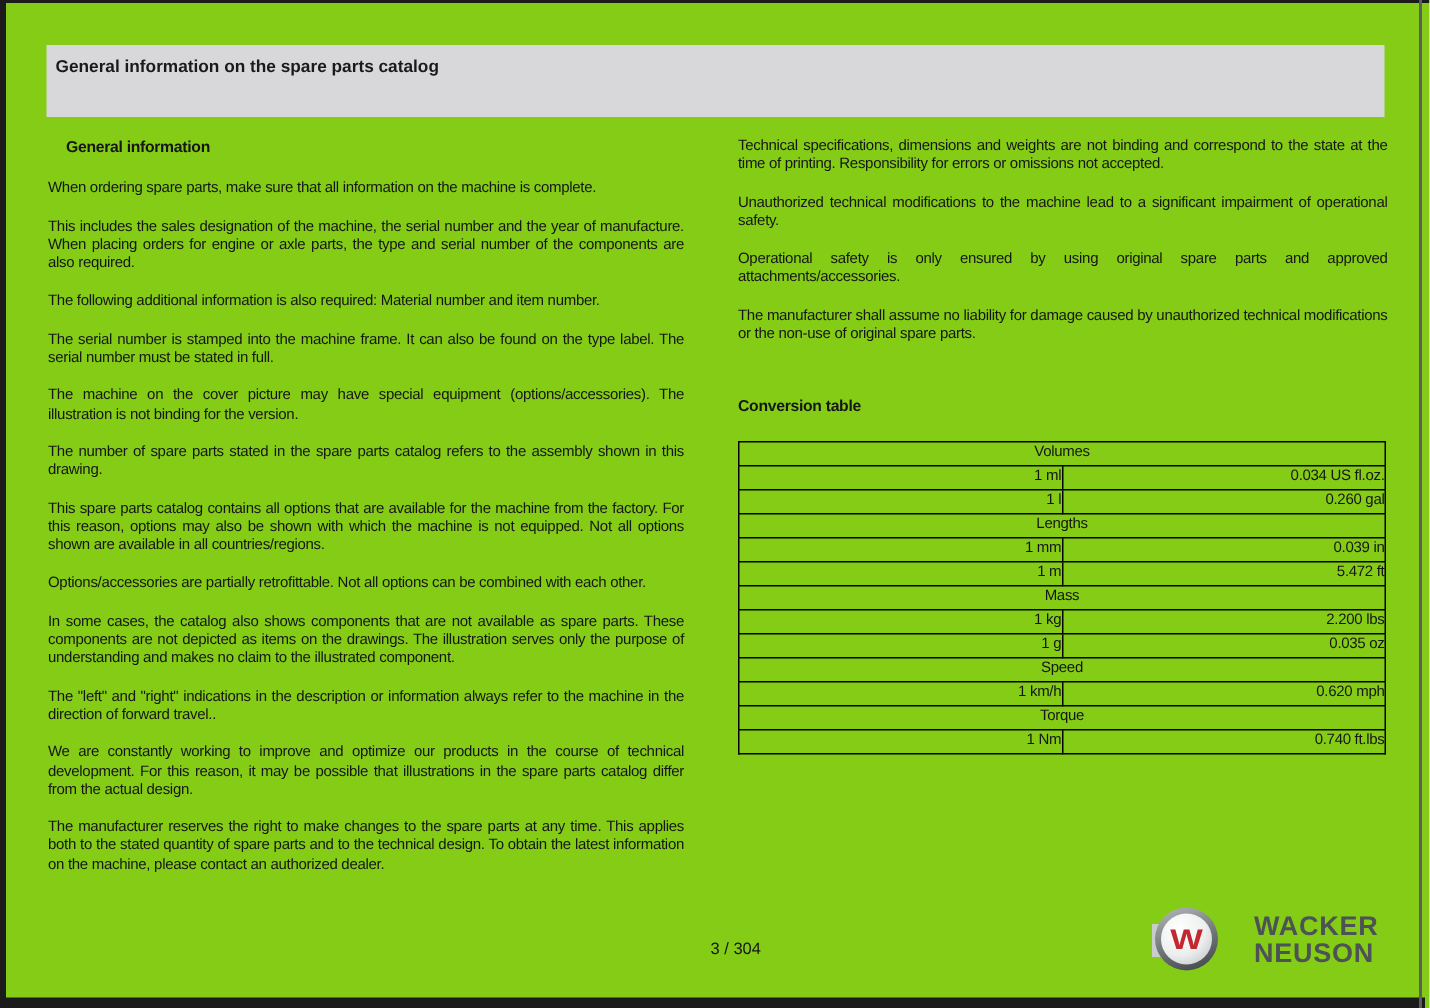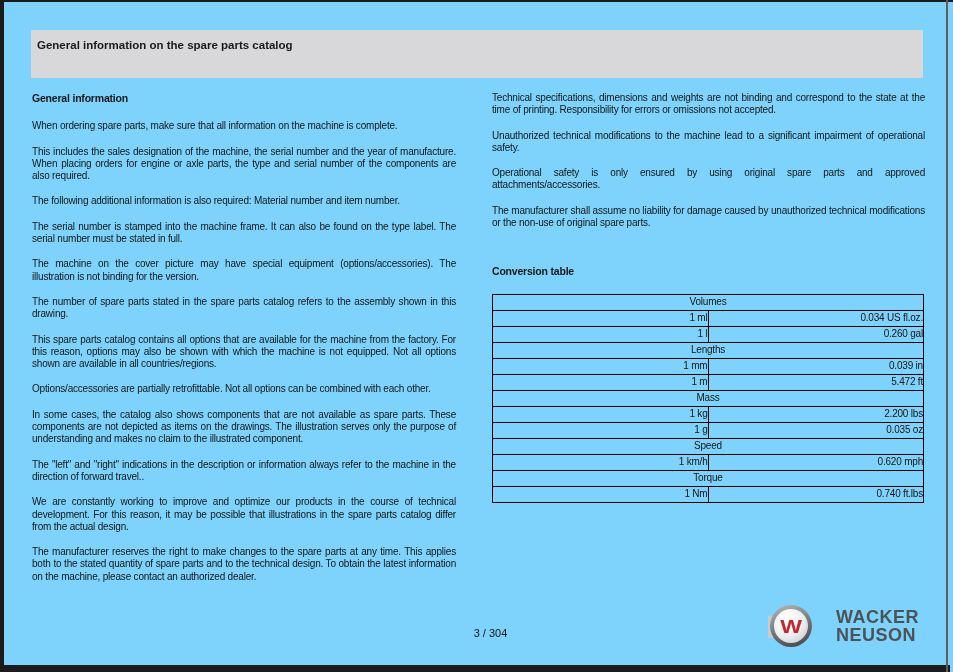--- a/index.html
+++ b/index.html
@@ -1,35 +1,35 @@
 <!DOCTYPE html>
 <html><head>
 <meta charset="utf-8">
 <style>
   html,body{margin:0;padding:0;background:#ffffff;}
   body{font-family:"Liberation Sans","DejaVu Sans",sans-serif;color:#161616;}
-  .page{position:relative;width:953px;height:672px;background:#7dd3fc;overflow:hidden;}
+  .page{position:relative;width:953px;height:672px;background:#84cc16;overflow:hidden;}
 
   
   .edge-top{position:absolute;left:0;top:0;width:953px;height:2px;background:#1b1b1b;}
   .edge-left{position:absolute;left:0;top:0;width:4px;height:672px;background:#1b1b1b;}
   .edge-bottom{position:absolute;left:0;top:665px;width:950px;height:7px;background:#1b1b1b;}
   .edge-right{position:absolute;left:946px;top:0;width:2px;height:672px;background:#5e5e5e;}
 
   
   .titlebar{position:absolute;left:31px;top:30px;width:892px;height:48px;background:#d8d8da;}
   .titlebar .t{display:block;padding:9px 0 0 6px;font-size:11.5px;font-weight:bold;color:#1a1a1a;}
 
   
   .col{position:absolute;top:92px;font-size:10px;line-height:12.3px;letter-spacing:-0.2px;
        text-align:justify;color:#161616;}
   .col-left{left:32px;width:424px;}
   .col-right{left:492px;width:433px;}
   .col p{margin:0 0 13px 0;}
-  .section-heading{font-size:10.5px;font-weight:bold;margin:0 0 16px 0;text-align:left;letter-spacing:-0.2px;}
+  .section-heading{font-size:10.5px;font-weight:bold;margin:0 0 16px 12px;text-align:left;letter-spacing:-0.2px;}
   .conv-heading{margin:36px 0 0 0;}
 
   
   table.conv{width:432px;border-collapse:collapse;margin-top:16px;font-size:10px;
              letter-spacing:-0.2px;color:#161616;table-layout:fixed;}
   table.conv td{border:1px solid #000;height:15px;padding:0;vertical-align:middle;}
   table.conv td.sec{text-align:center;}
   table.conv td.cell{width:50%;text-align:right;padding-left:8px;}
 
   

